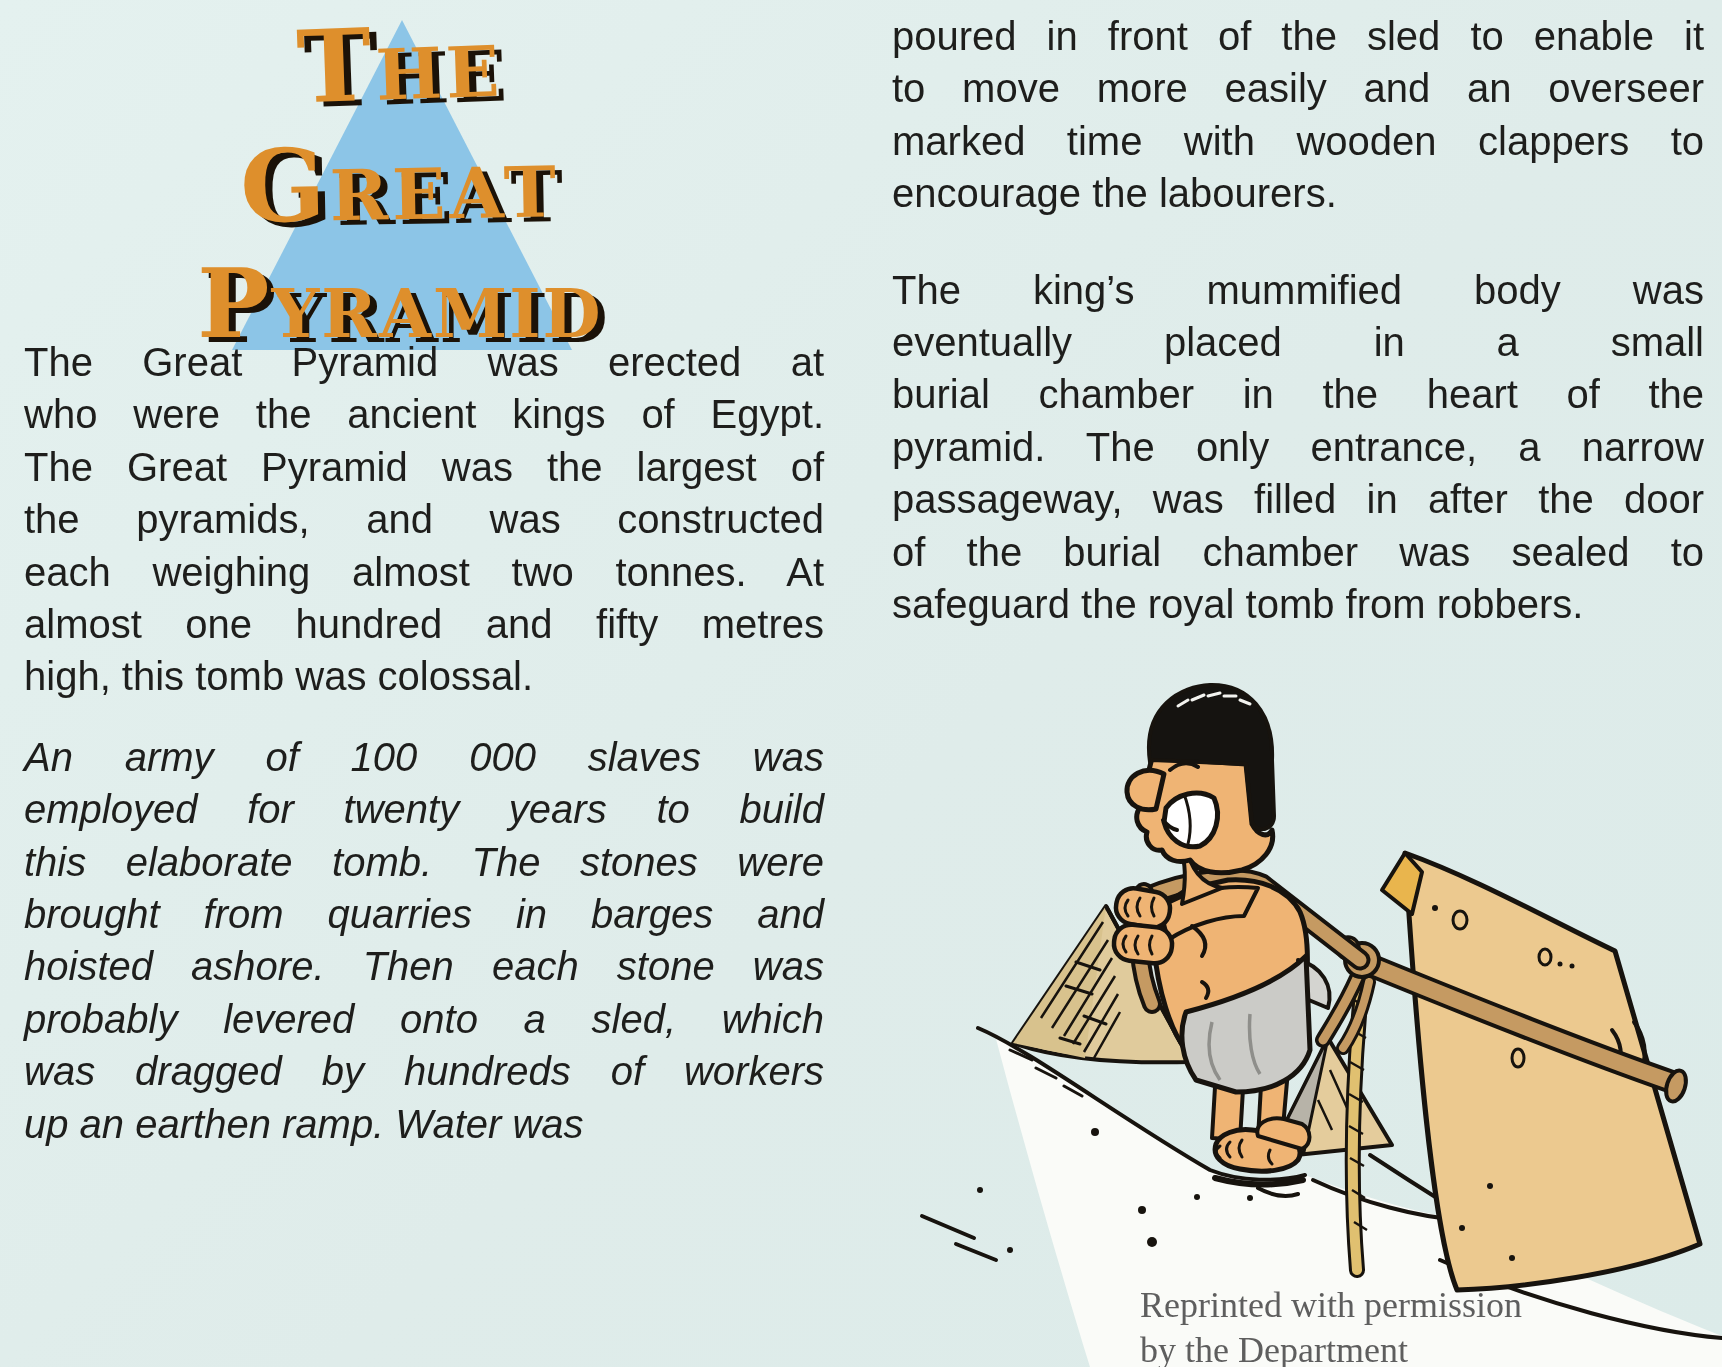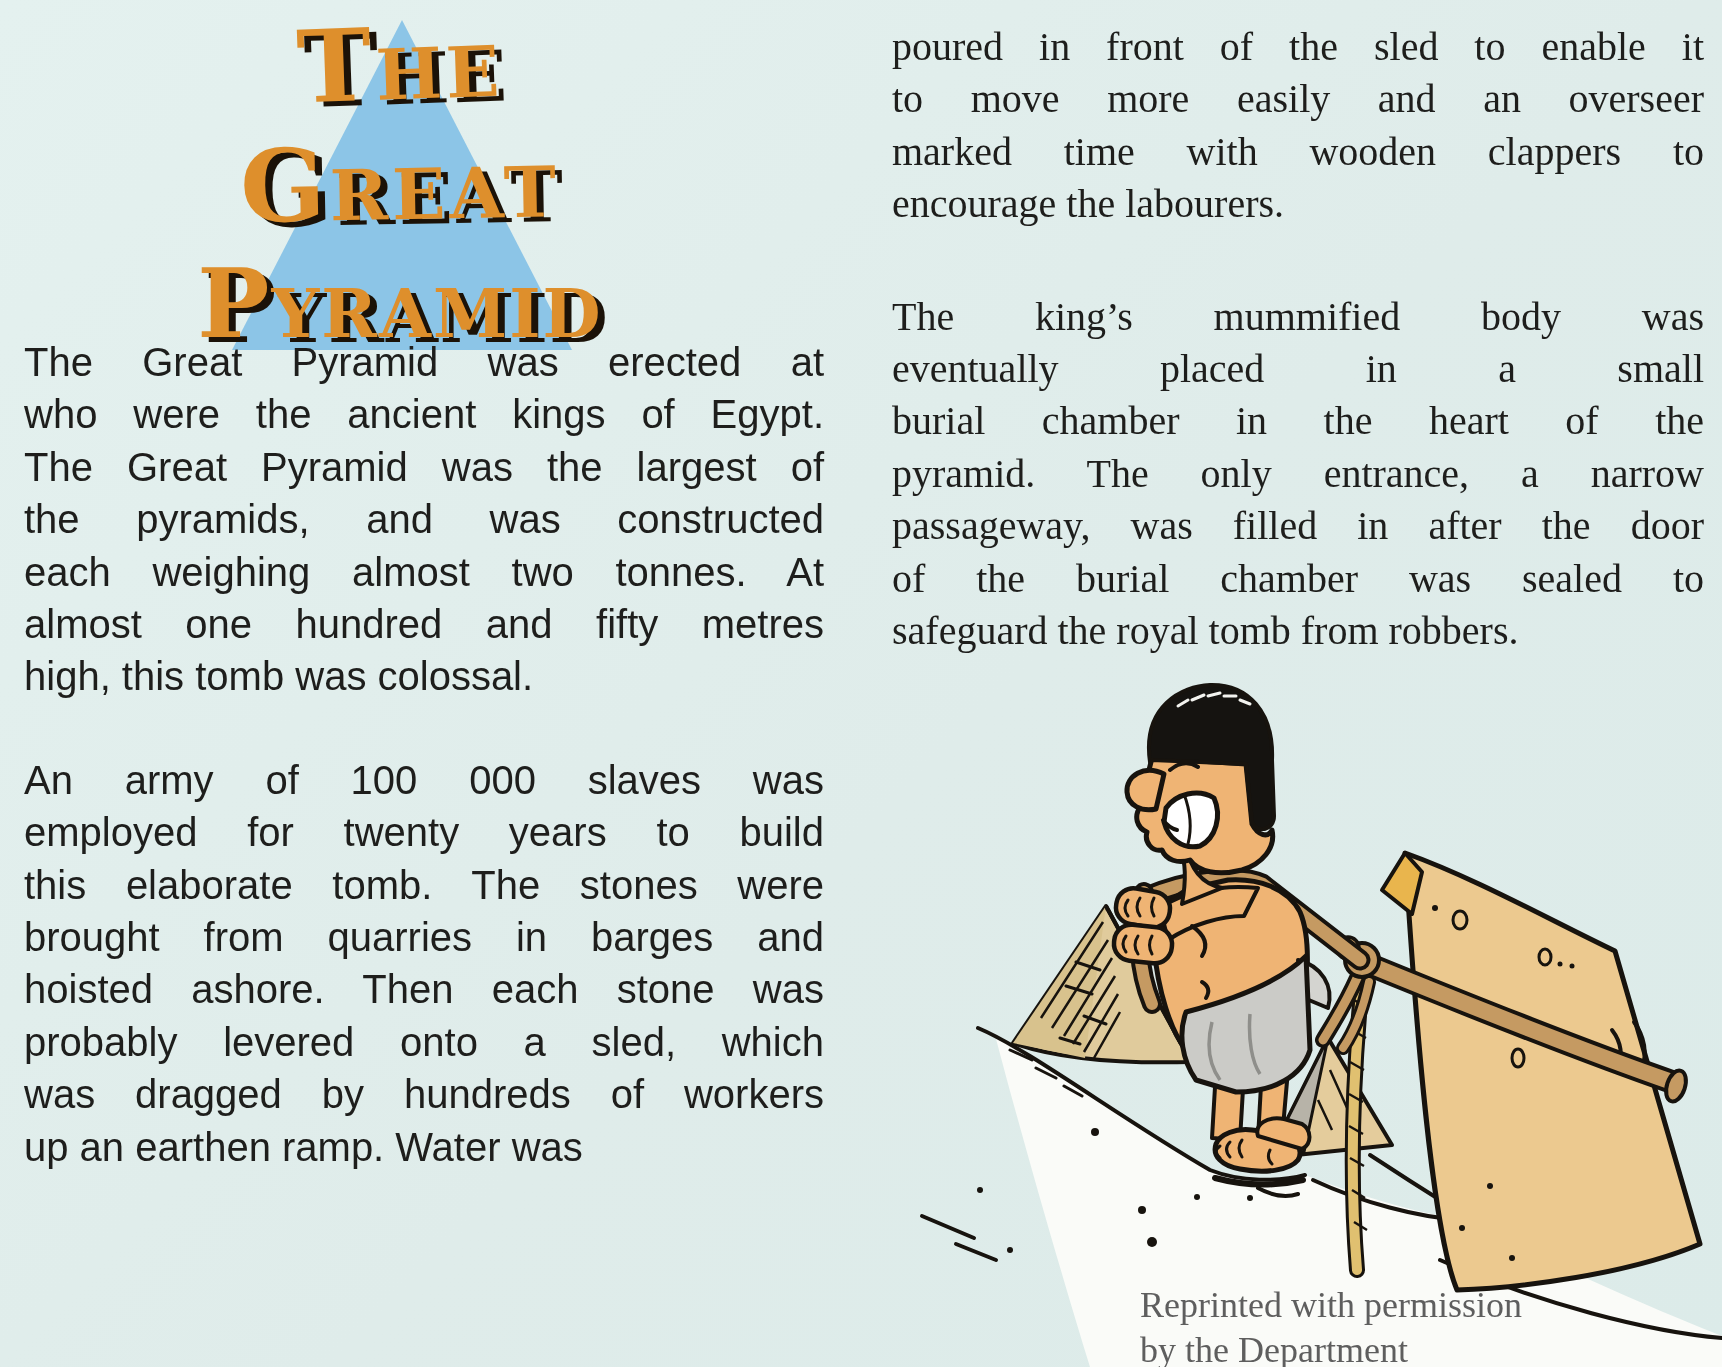--- a/index.html
+++ b/index.html
@@ -31,23 +31,23 @@
   .t1{font-size:100px;margin-top:6px;transform:rotate(-2deg);}
   .t2{font-size:100px;margin-top:20px;transform:rotate(-1deg);}
   .t3{font-size:96px;margin-top:22px;letter-spacing:2px;}
 
   
   .col{
     position:absolute;
     font-size:40px;line-height:52.4px;color:#1e1e1c;
   }
   .col-left{left:24px;top:336px;width:800px;}
-  .col-right{left:892px;top:21px;width:812px;font-family:Liberation Serif, serif;}
-  .col-left .para + .para{margin-top:51px;}
-  .col-right .para + .para{margin-top:60px;}
+  .col-right{left:892px;top:10px;width:812px;}
+  .col-left .para + .para{margin-top:28px;font-style:italic;}
+  .col-right .para + .para{margin-top:44px;}
   .line{white-space:nowrap;text-align:justify;}
   .line.j{text-align-last:justify;}
 
   
   .attribution{
     position:absolute;left:1140px;top:1283px;width:420px;
     font-family:"Liberation Serif", serif;
     font-size:36px;line-height:45px;color:#5e5e5e;
   }
   .attribution div{white-space:pre-wrap;}

